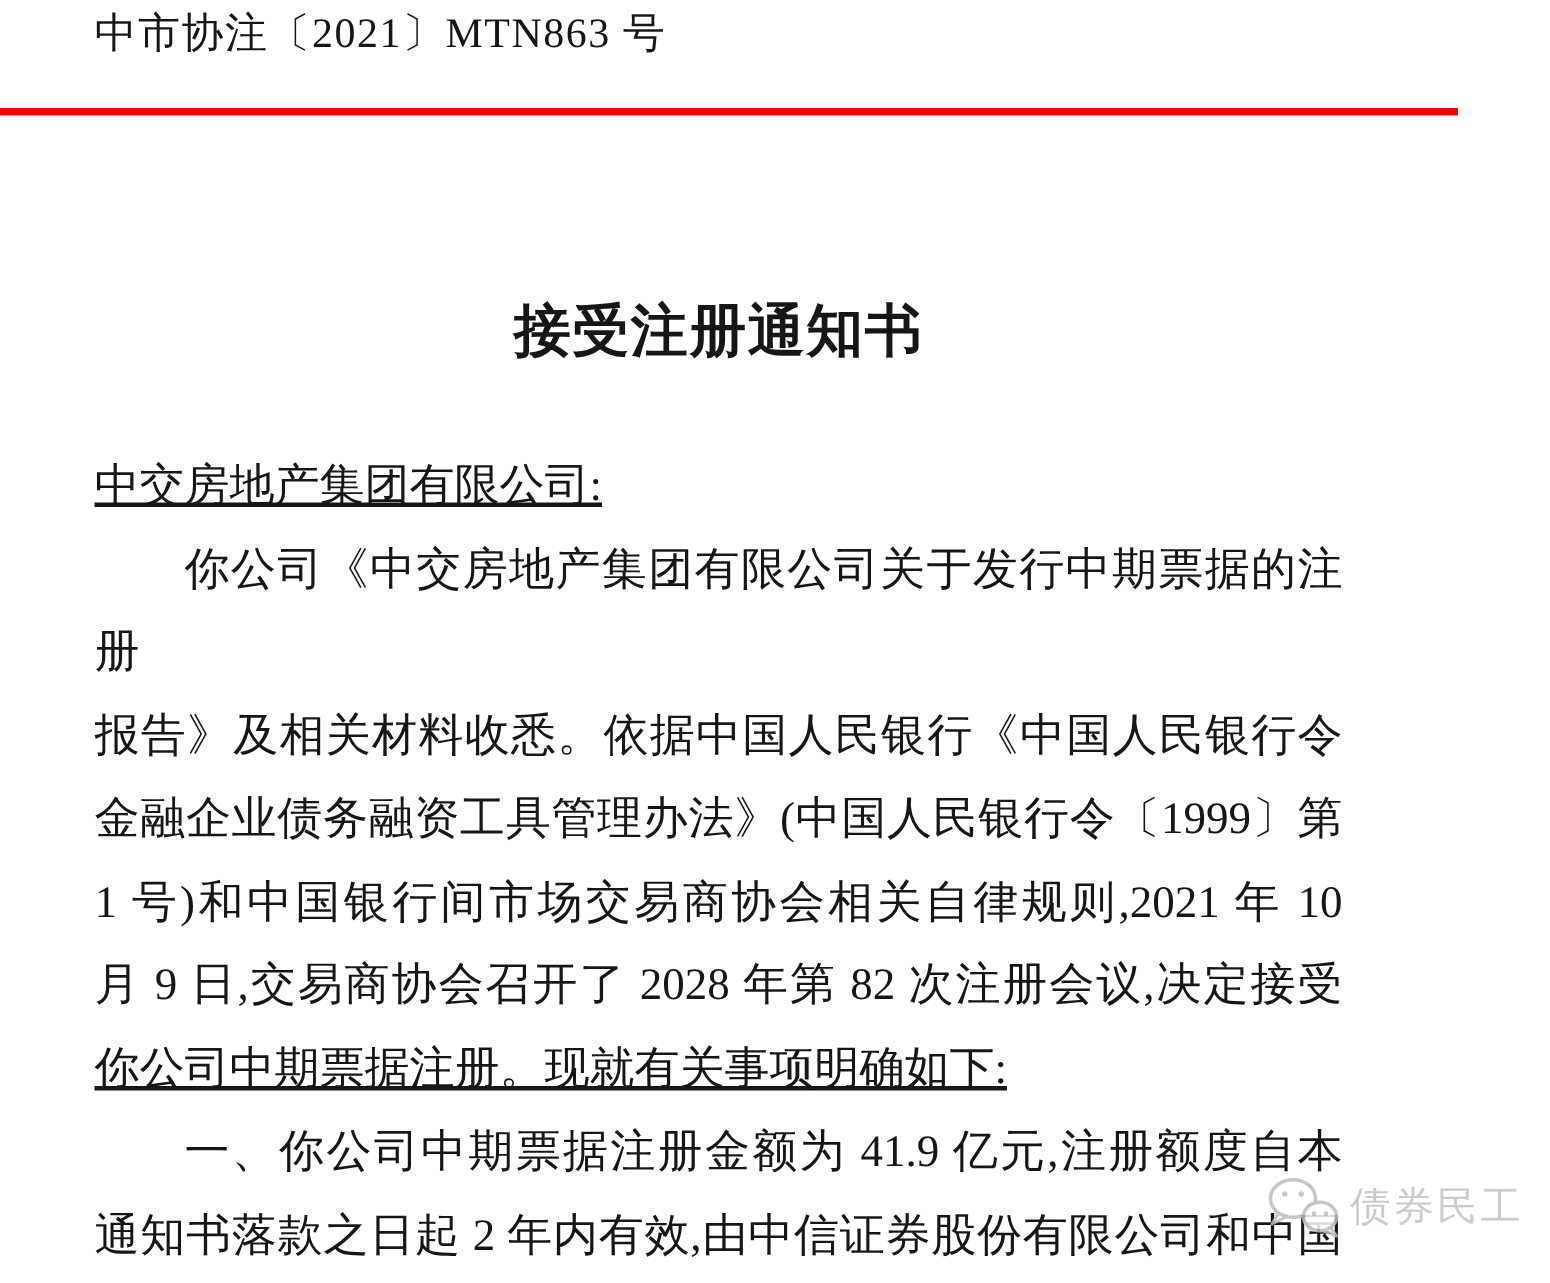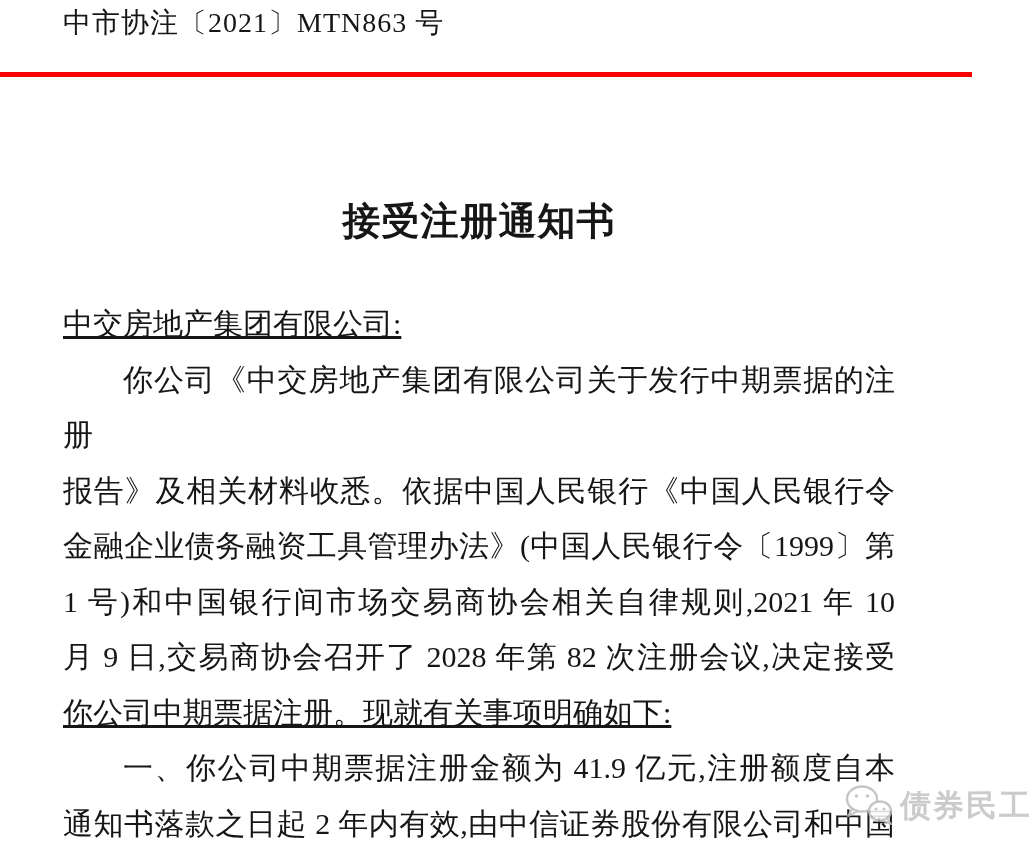--- a/index.html
+++ b/index.html
@@ -71,27 +71,26 @@
     top: 784px;
     left: 843px;
     display: flex;
     align-items: center;
     gap: 5px;
     opacity: 0.85;
   }
   .watermark-icon { display: block; }
   .watermark-label {
     font-family: "DejaVu Sans", "Liberation Sans", sans-serif;
-    font-size: 31px;
+    font-size: 27px;
     line-height: 40px;
     color: #c3c3c3;
     letter-spacing: 2px;
     text-shadow: 1px 1px 0 #ffffff;
     white-space: nowrap;
-    font-weight: bold;
   }
 </style>
 </head>
 <body>
 
 <div class="page">
 
   <div class="doc-number">中市协注〔2021〕MTN863 号</div>
 
   <div class="red-divider"></div>

